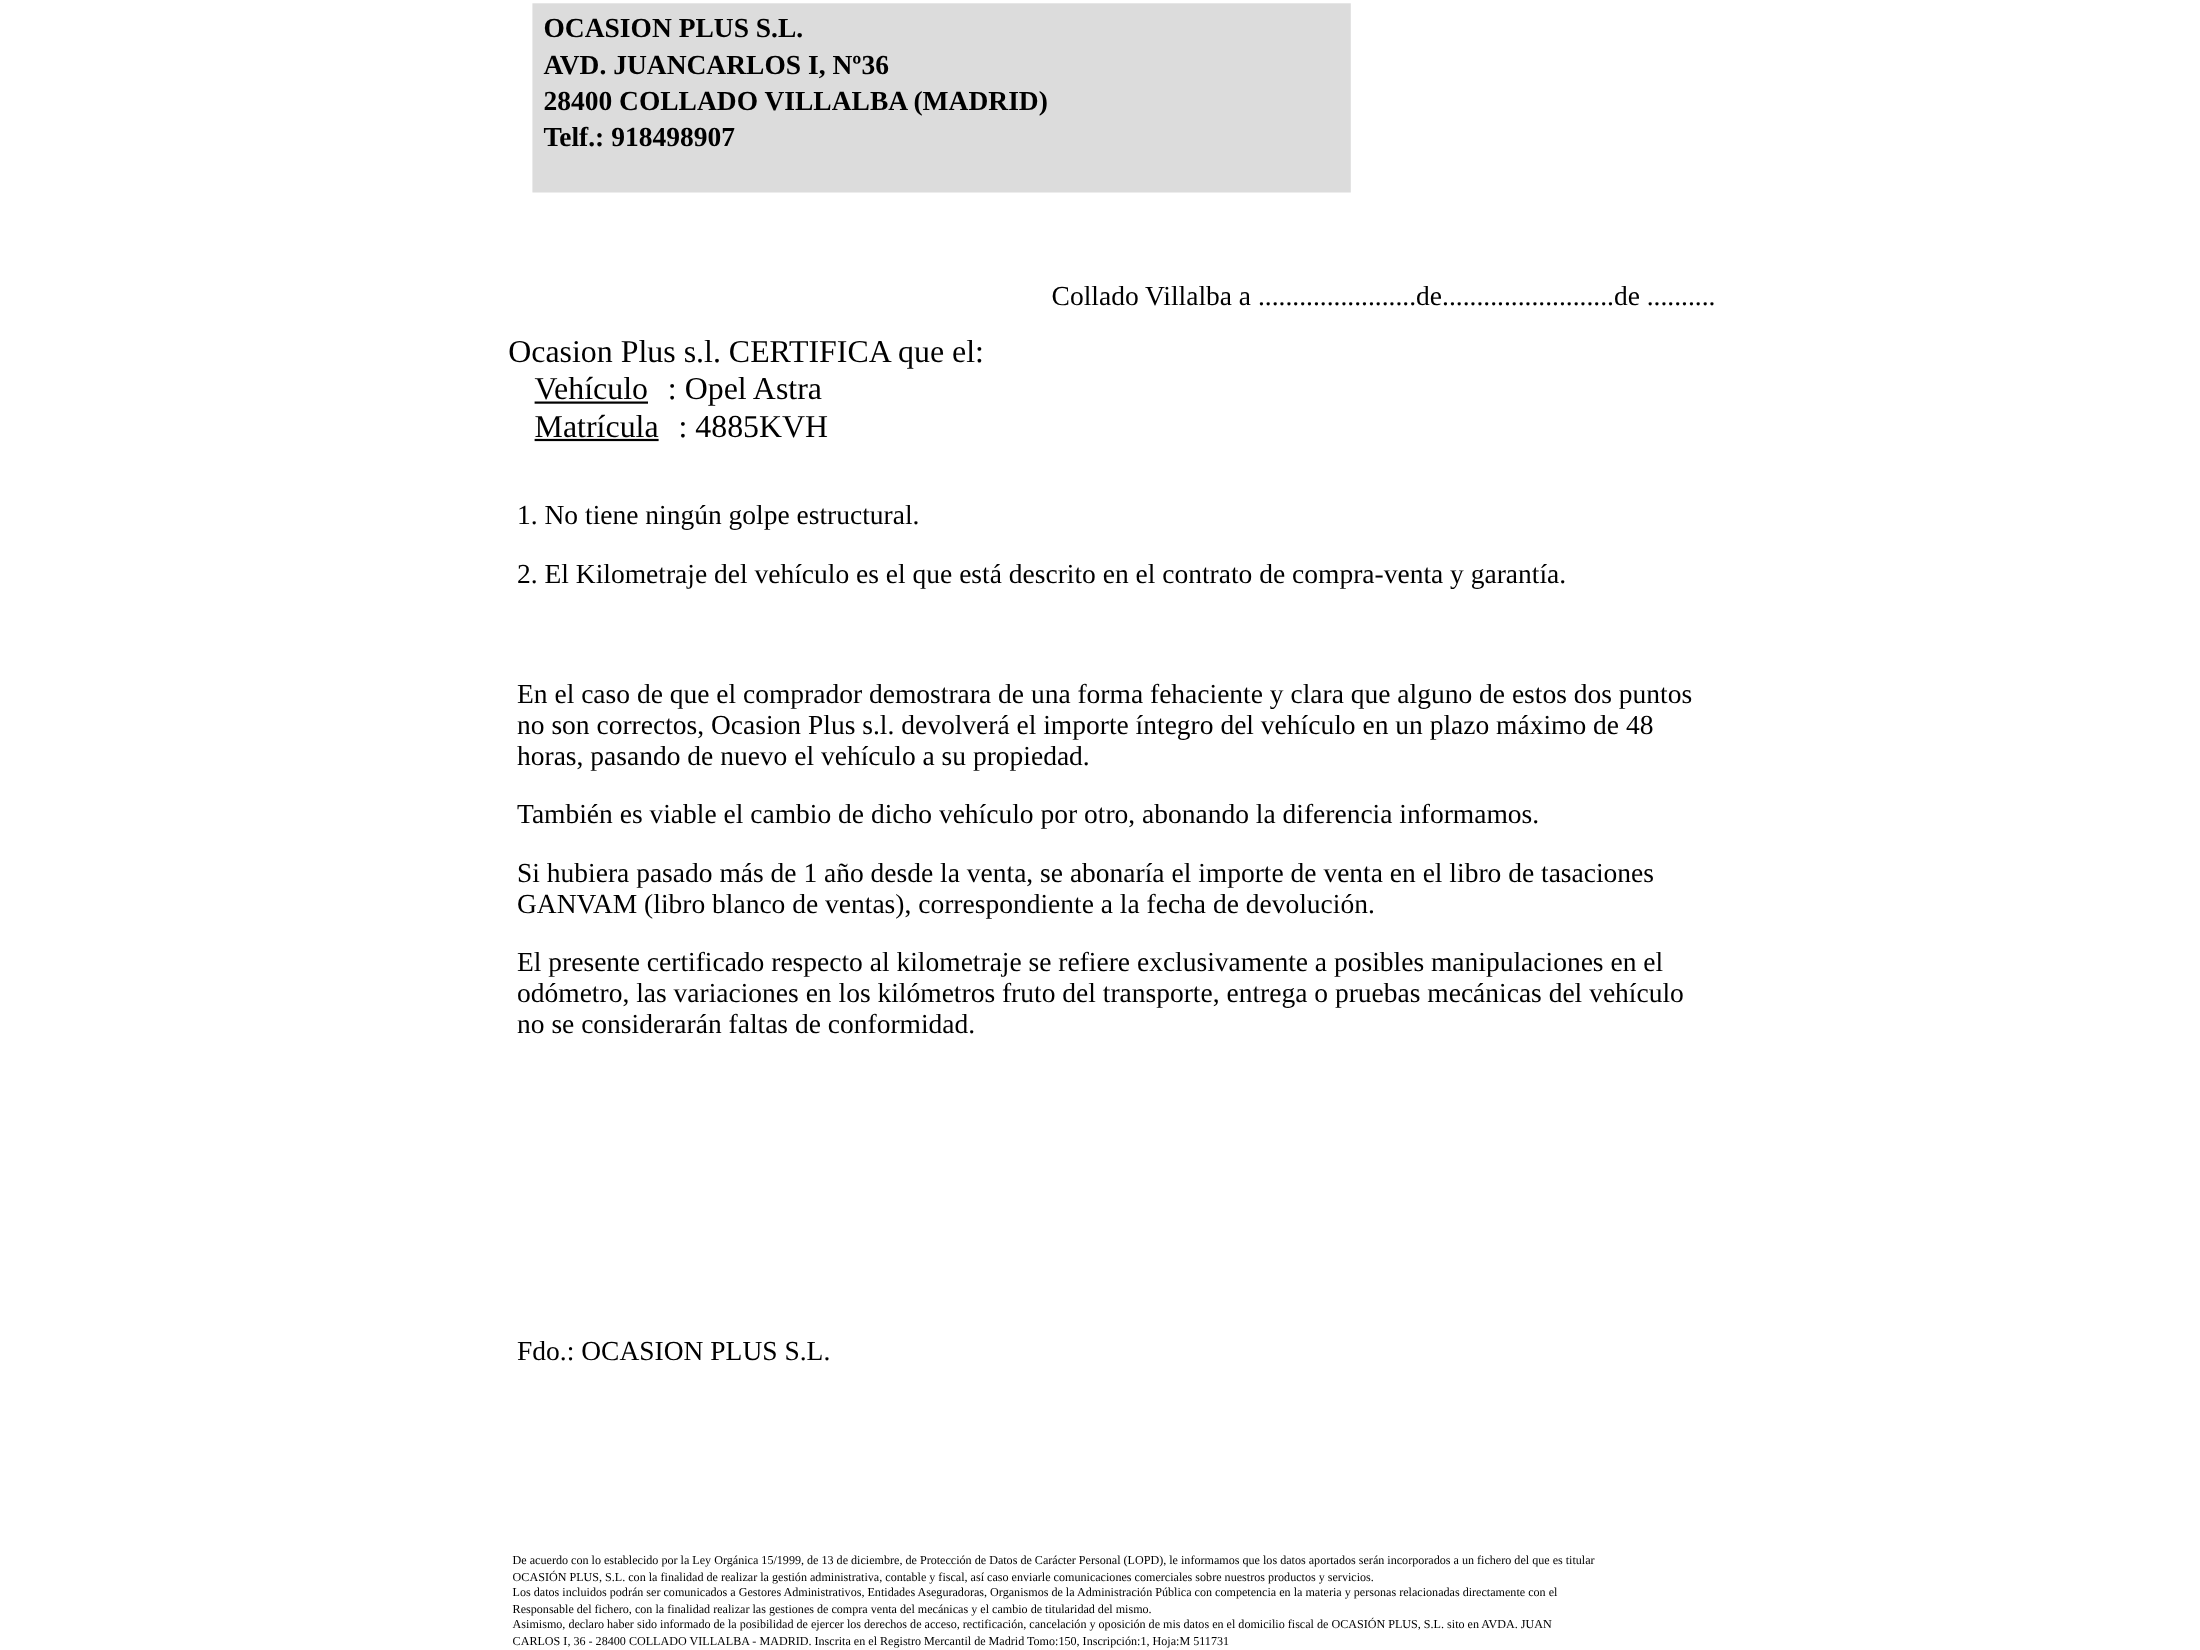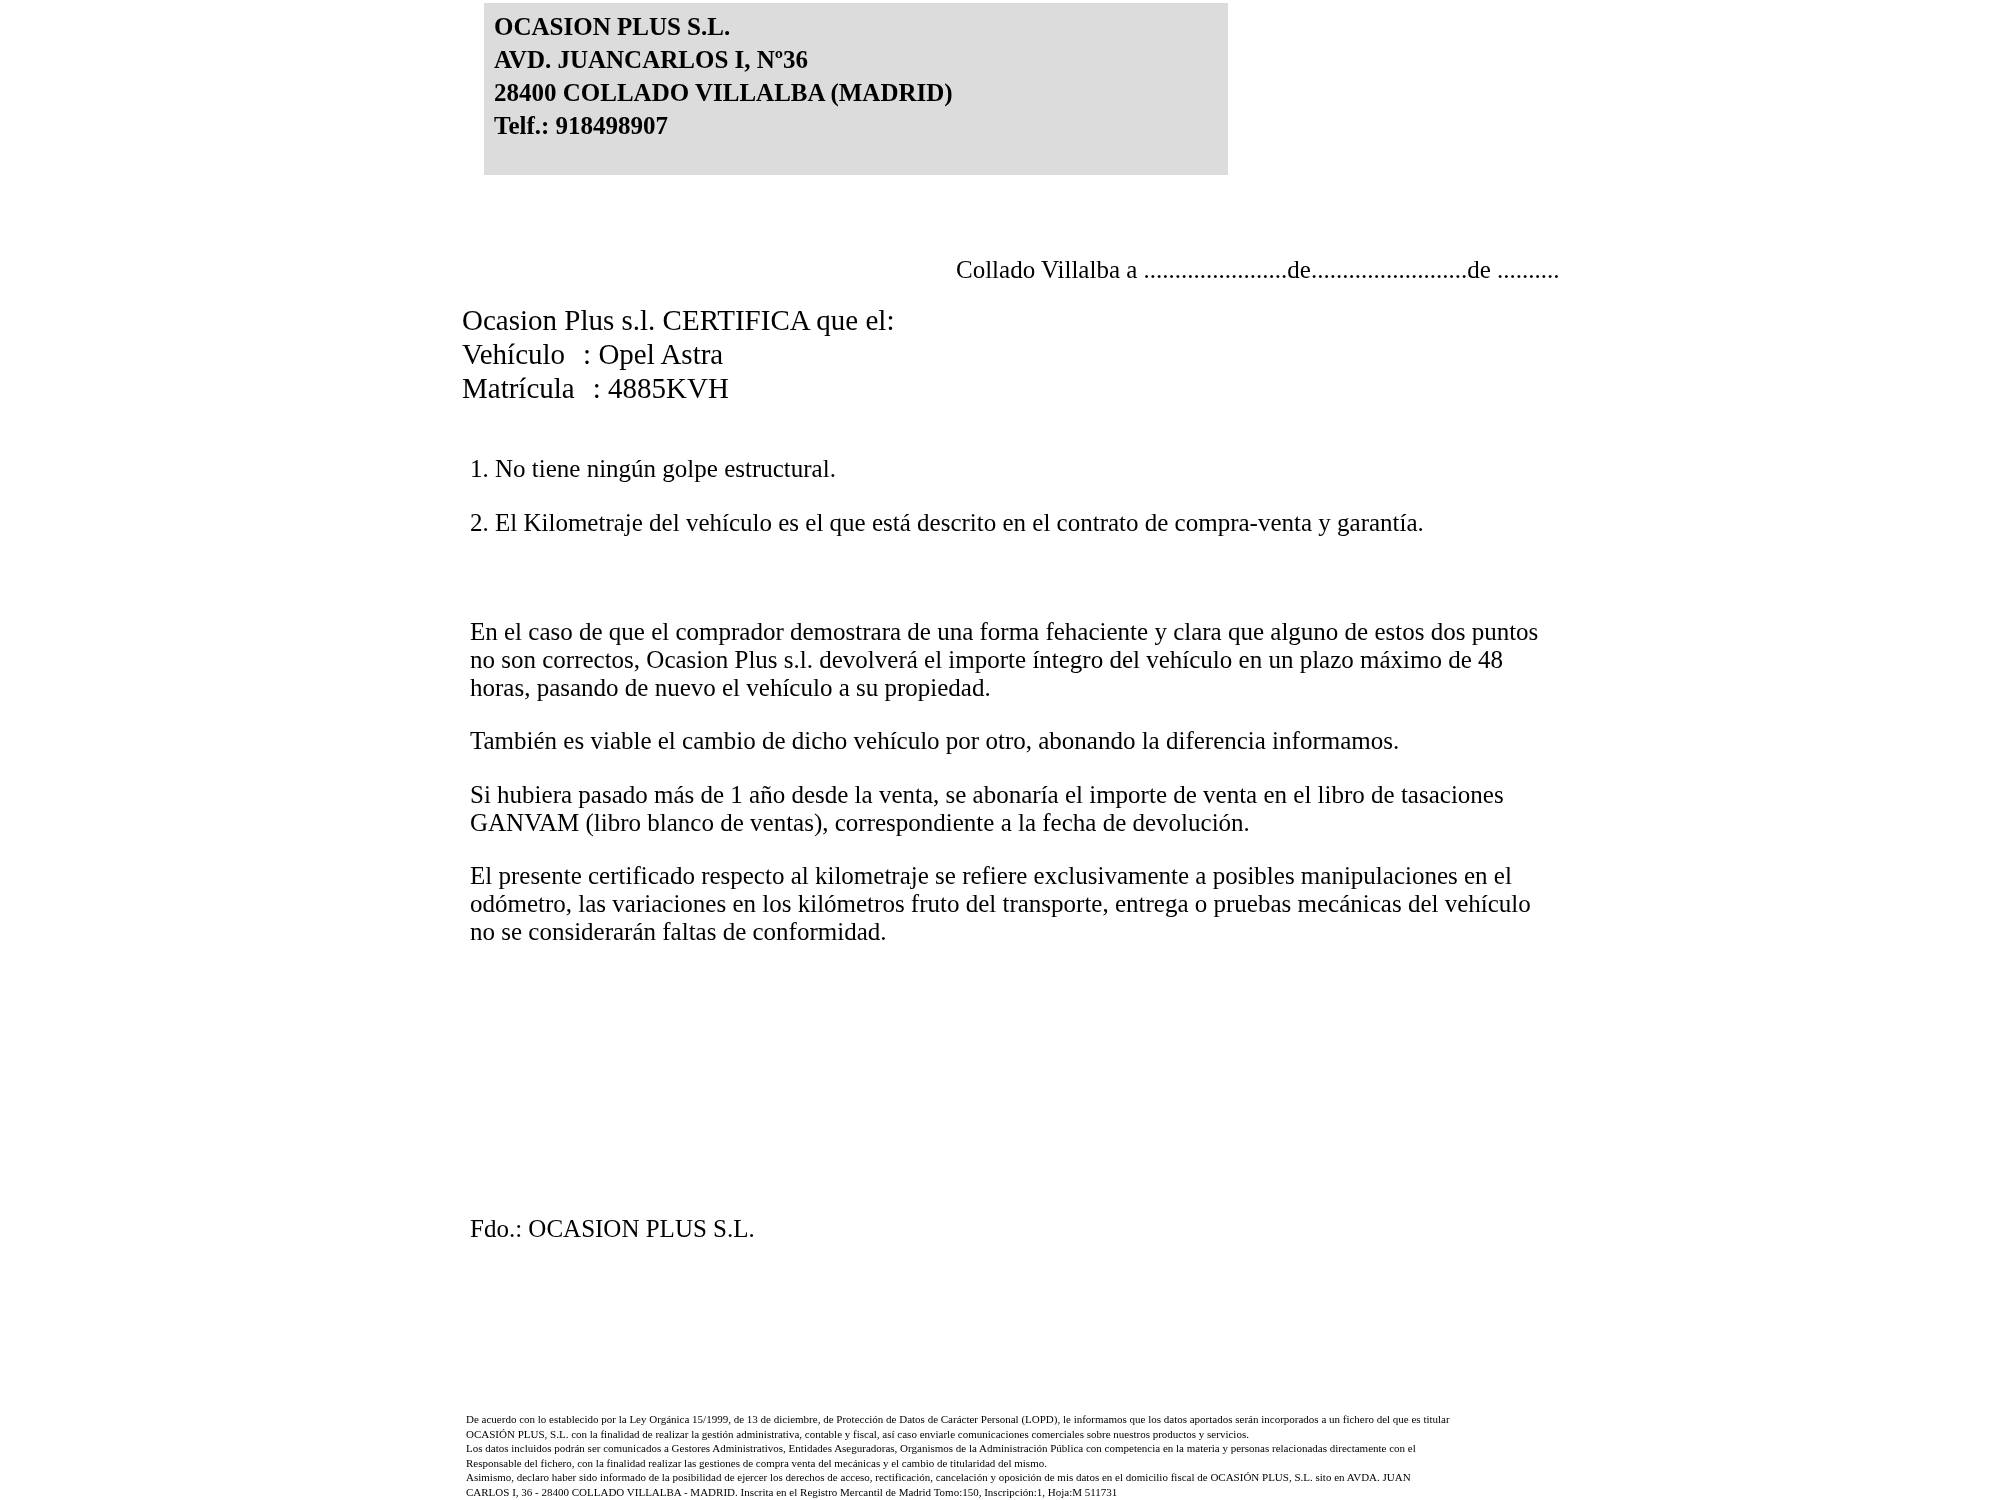--- a/index.html
+++ b/index.html
@@ -46,20 +46,22 @@
     top: 303px;
     font-size: 29px;
     line-height: 34px;
   }
   .certify-row {
     white-space: nowrap;
   }
   .certify-label {
     display: inline-block;
     min-width: 95px;
+    text-decoration: underline;
+    margin-left: 24px;
   }
   .certify-sep {
     display: inline-block;
     width: 18px;
   }
   .point {
     position: absolute;
     left: 470px;
     font-size: 25px;
     white-space: nowrap;

